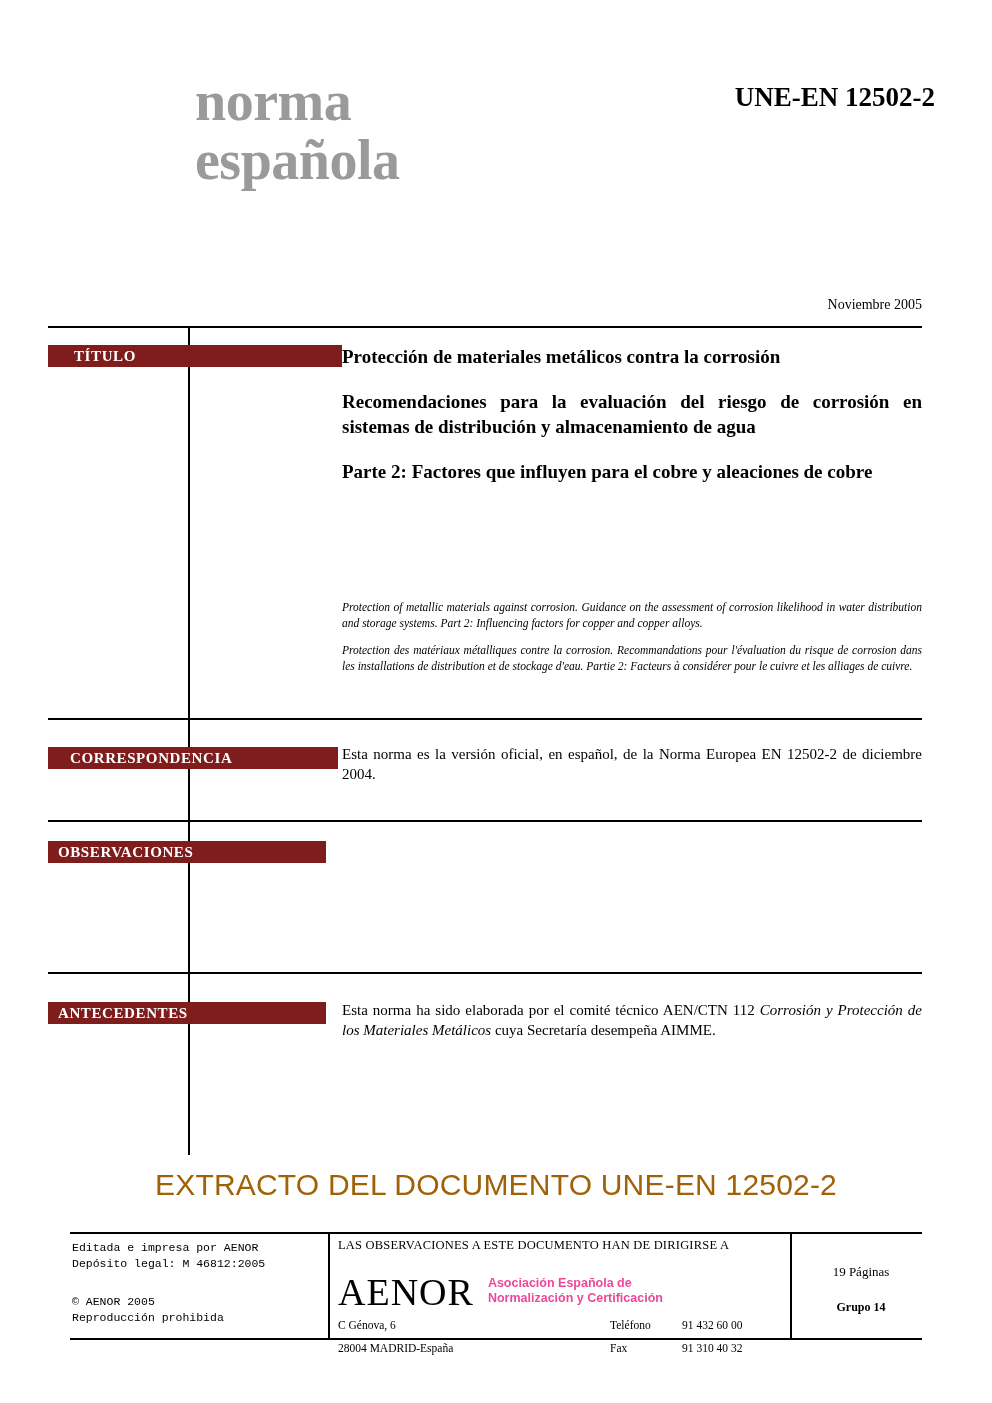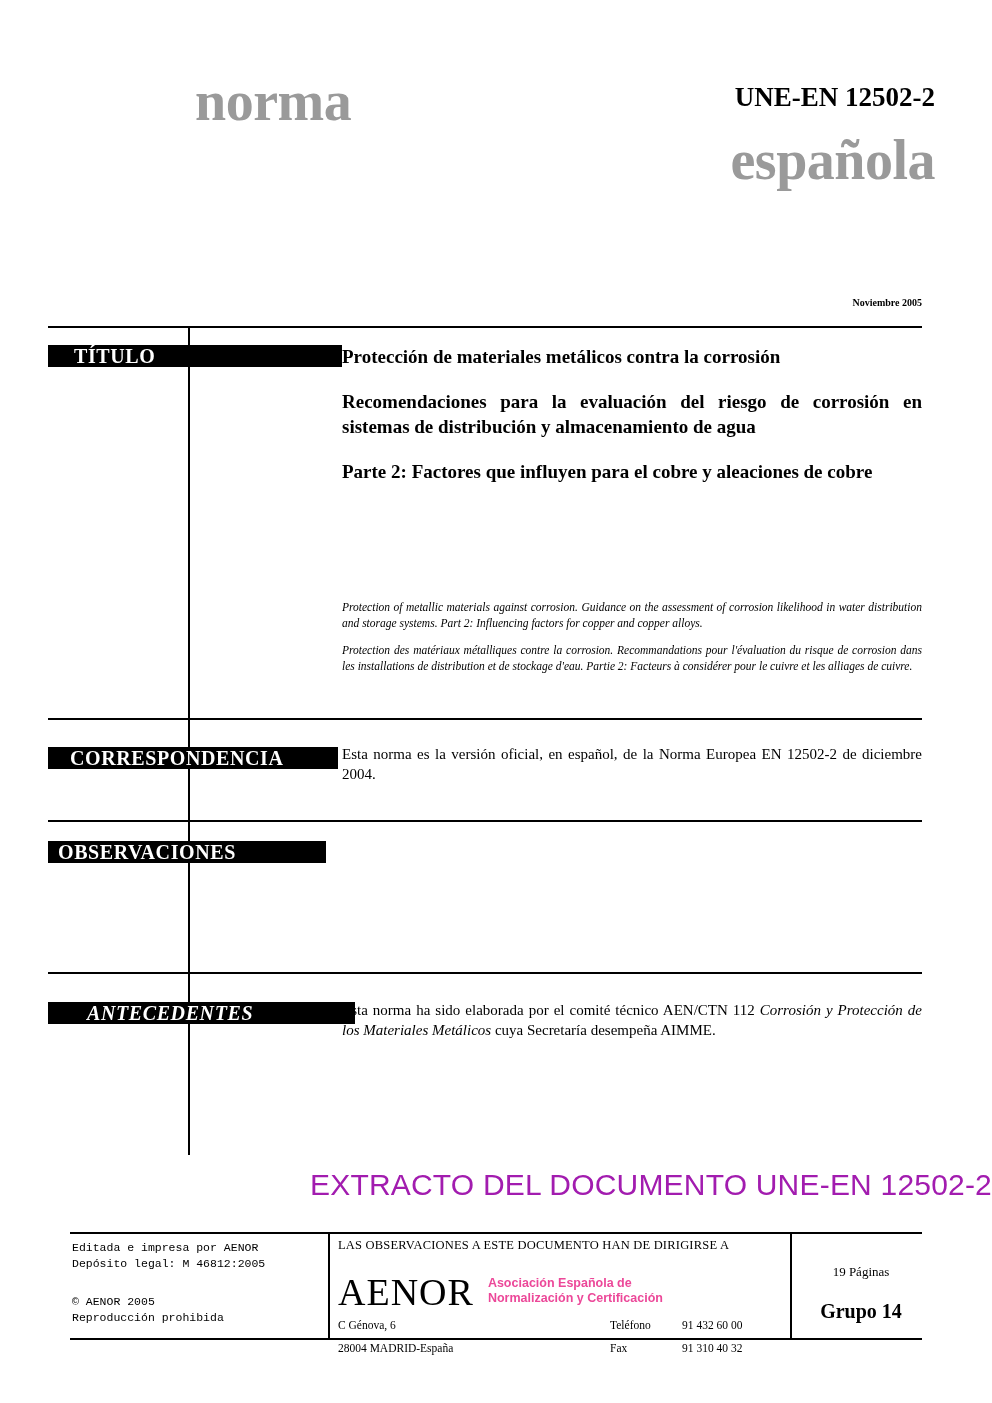--- a/index.html
+++ b/index.html
@@ -24,40 +24,40 @@
     width: 740px;
   }
   .masthead-logo {
     font-family: "Liberation Serif", serif;
     font-weight: bold;
     font-size: 56px;
     line-height: 1.05;
     color: #9a9a9a;
     letter-spacing: -0.5px;
   }
-  .masthead-logo .l2 { display: block; text-align: right; }
+  .masthead-logo .l2 { display: block; }
   .doc-code {
     position: absolute;
     right: 0;
     top: 10px;
     font-family: "Liberation Serif", serif;
     font-weight: bold;
     font-size: 27px;
     color: #000;
     white-space: nowrap;
   }
 
   
   .pubdate {
     position: absolute;
     right: 70px;
     top: 297px;
     font-family: "Liberation Serif", serif;
-    font-weight: bold;
-    font-size: 10px;
+    font-weight: normal;
+    font-size: 14px;
   }
 
   
   .hrule {
     position: absolute;
     left: 48px;
     width: 874px;
     height: 2px;
     background: #000;
   }
@@ -66,28 +66,28 @@
     left: 188px;
     width: 2px;
     background: #000;
   }
 
   
   .band {
     position: absolute;
     left: 48px;
     height: 22px;
-    background: #000000;
+    background: #7f1d1d;
     color: #ffffff;
     font-family: "Liberation Serif", serif;
     font-weight: bold;
-    font-size: 20px;
+    font-size: 15px;
     letter-spacing: 0.6px;
     display: flex;
-    align-items: flex-start;
+    align-items: center;
   }
   .band span { display: block; }
 
   
   .col {
     position: absolute;
     left: 342px;
     width: 580px;
   }
   .title-line {
@@ -116,22 +116,22 @@
     text-align: justify;
   }
   .para i { font-style: italic; }
 
   
   .extract {
     position: absolute;
     left: 0;
     right: 0;
     top: 1168px;
-    text-align: right;
-    color: #a21caf;
+    text-align: center;
+    color: #a16207;
     font-family: "Liberation Sans", sans-serif;
     font-size: 30px;
     letter-spacing: 0.2px;
   }
 
   
   .footer-rule-top {
     position: absolute;
     left: 70px;
     top: 1232px;
@@ -223,21 +223,21 @@
     top: 1240px;
     width: 122px;
     text-align: center;
     font-family: "Liberation Serif", serif;
   }
   .f-pages {
     font-size: 13px;
     margin-top: 24px;
   }
   .f-group {
-    font-size: 20px;
+    font-size: 12px;
     font-weight: bold;
     margin-top: 20px;
   }
 </style>
 </head>
 <body>
 
 <div class="masthead">
   <div class="masthead-logo">
     <span>norma</span>
@@ -280,21 +280,21 @@
   <div class="para">Esta norma es la versión oficial, en español, de la Norma Europea EN 12502-2 de diciembre 2004.</div>
 </div>
 
 <div class="band" style="top:841px; width:268px; padding-left:10px;">
   <span>OBSERVACIONES</span>
 </div>
 <div class="col" style="top:840px;">
   <div class="para"></div>
 </div>
 
-<div class="band" style="top:1002px; width:268px; padding-left:39px;font-style:italic;">
+<div class="band" style="top:1002px; width:268px; padding-left:10px;">
   <span>ANTECEDENTES</span>
 </div>
 <div class="col" style="top:1000px;">
   <div class="para"><span>Esta norma ha sido elaborada por el comité técnico AEN/CTN 112 </span><i>Corrosión y Protección de los Materiales Metálicos</i><span> cuya Secretaría desempeña AIMME.</span></div>
 </div>
 
 <div class="extract">EXTRACTO DEL DOCUMENTO UNE-EN 12502-2</div>
 
 <div class="footer-rule-top"></div>
 <div class="footer-rule-bottom"></div>

